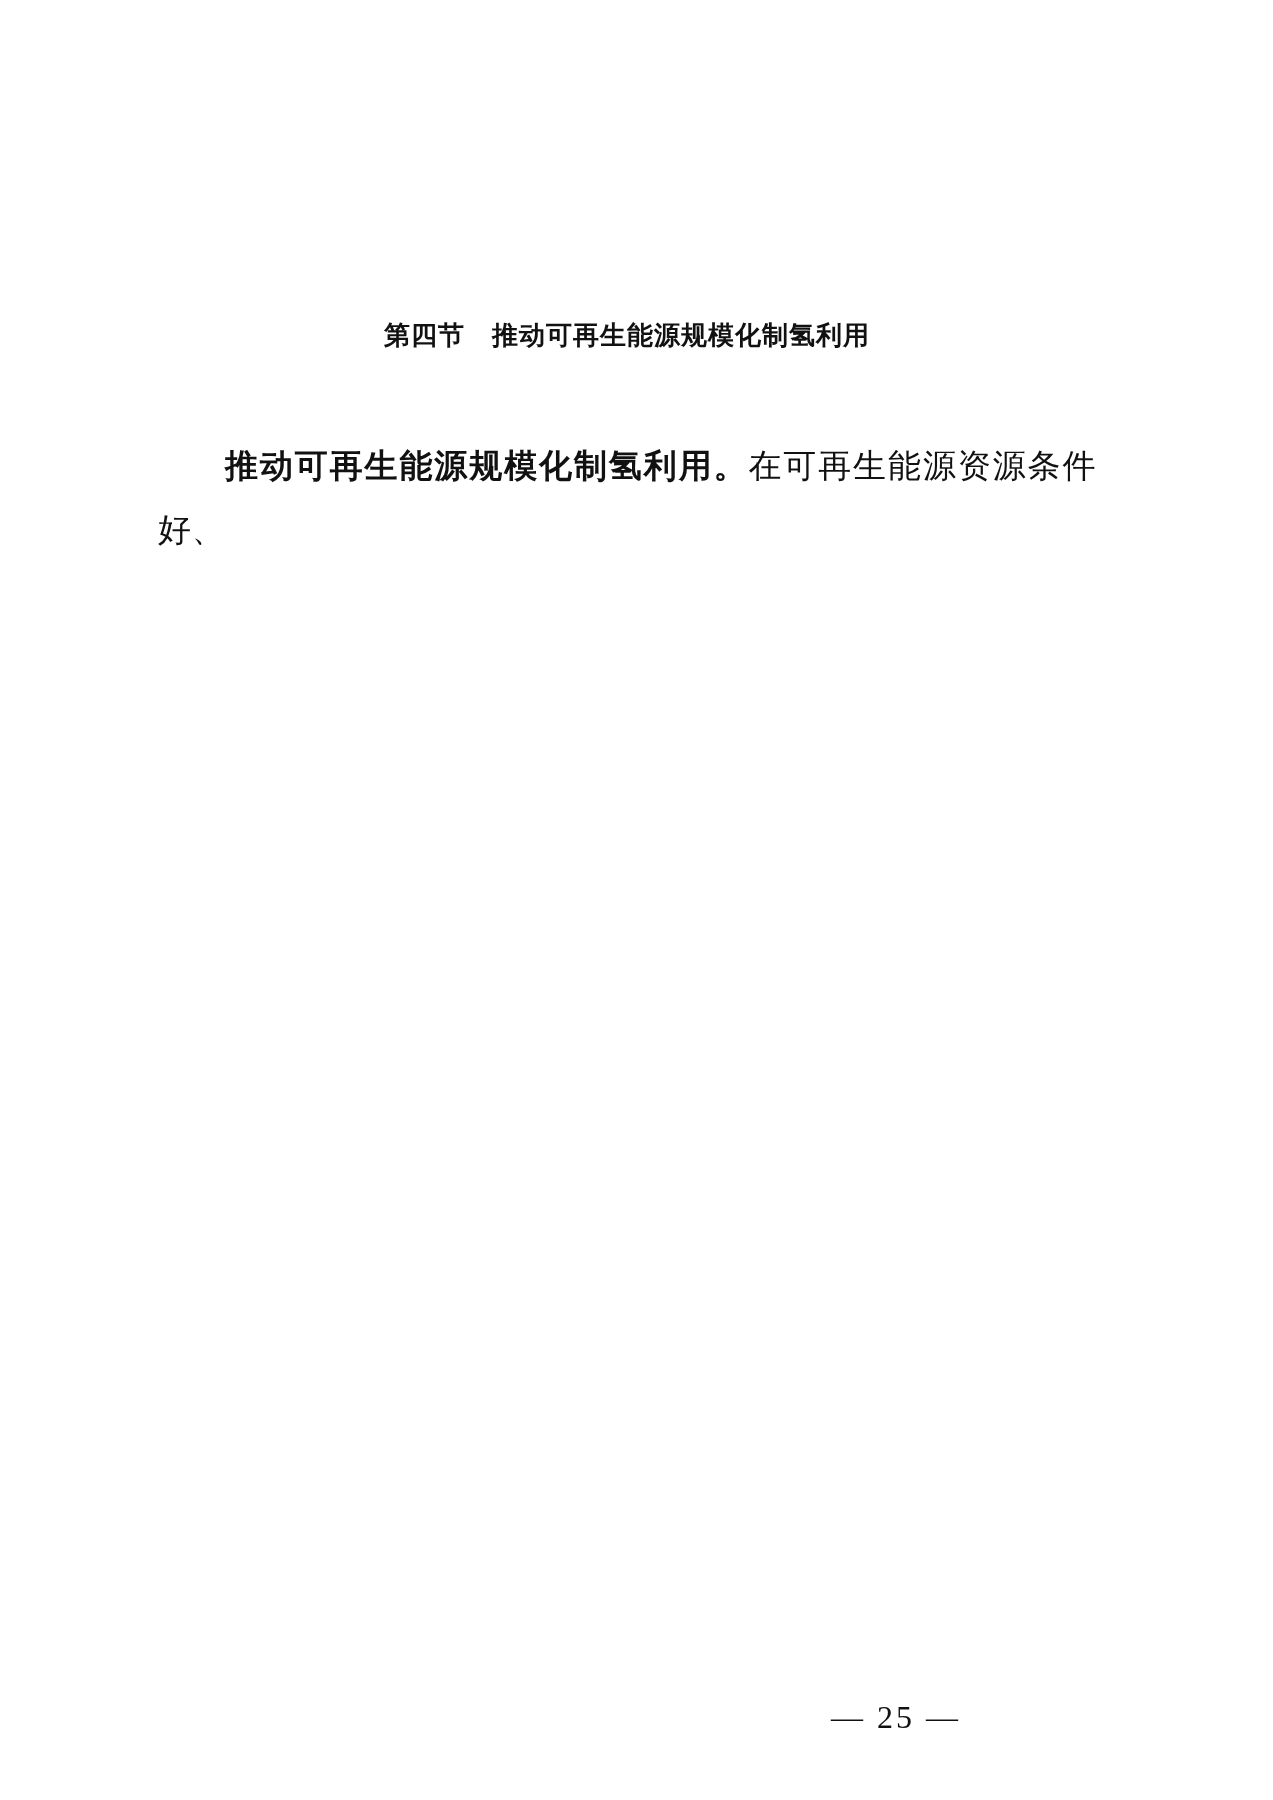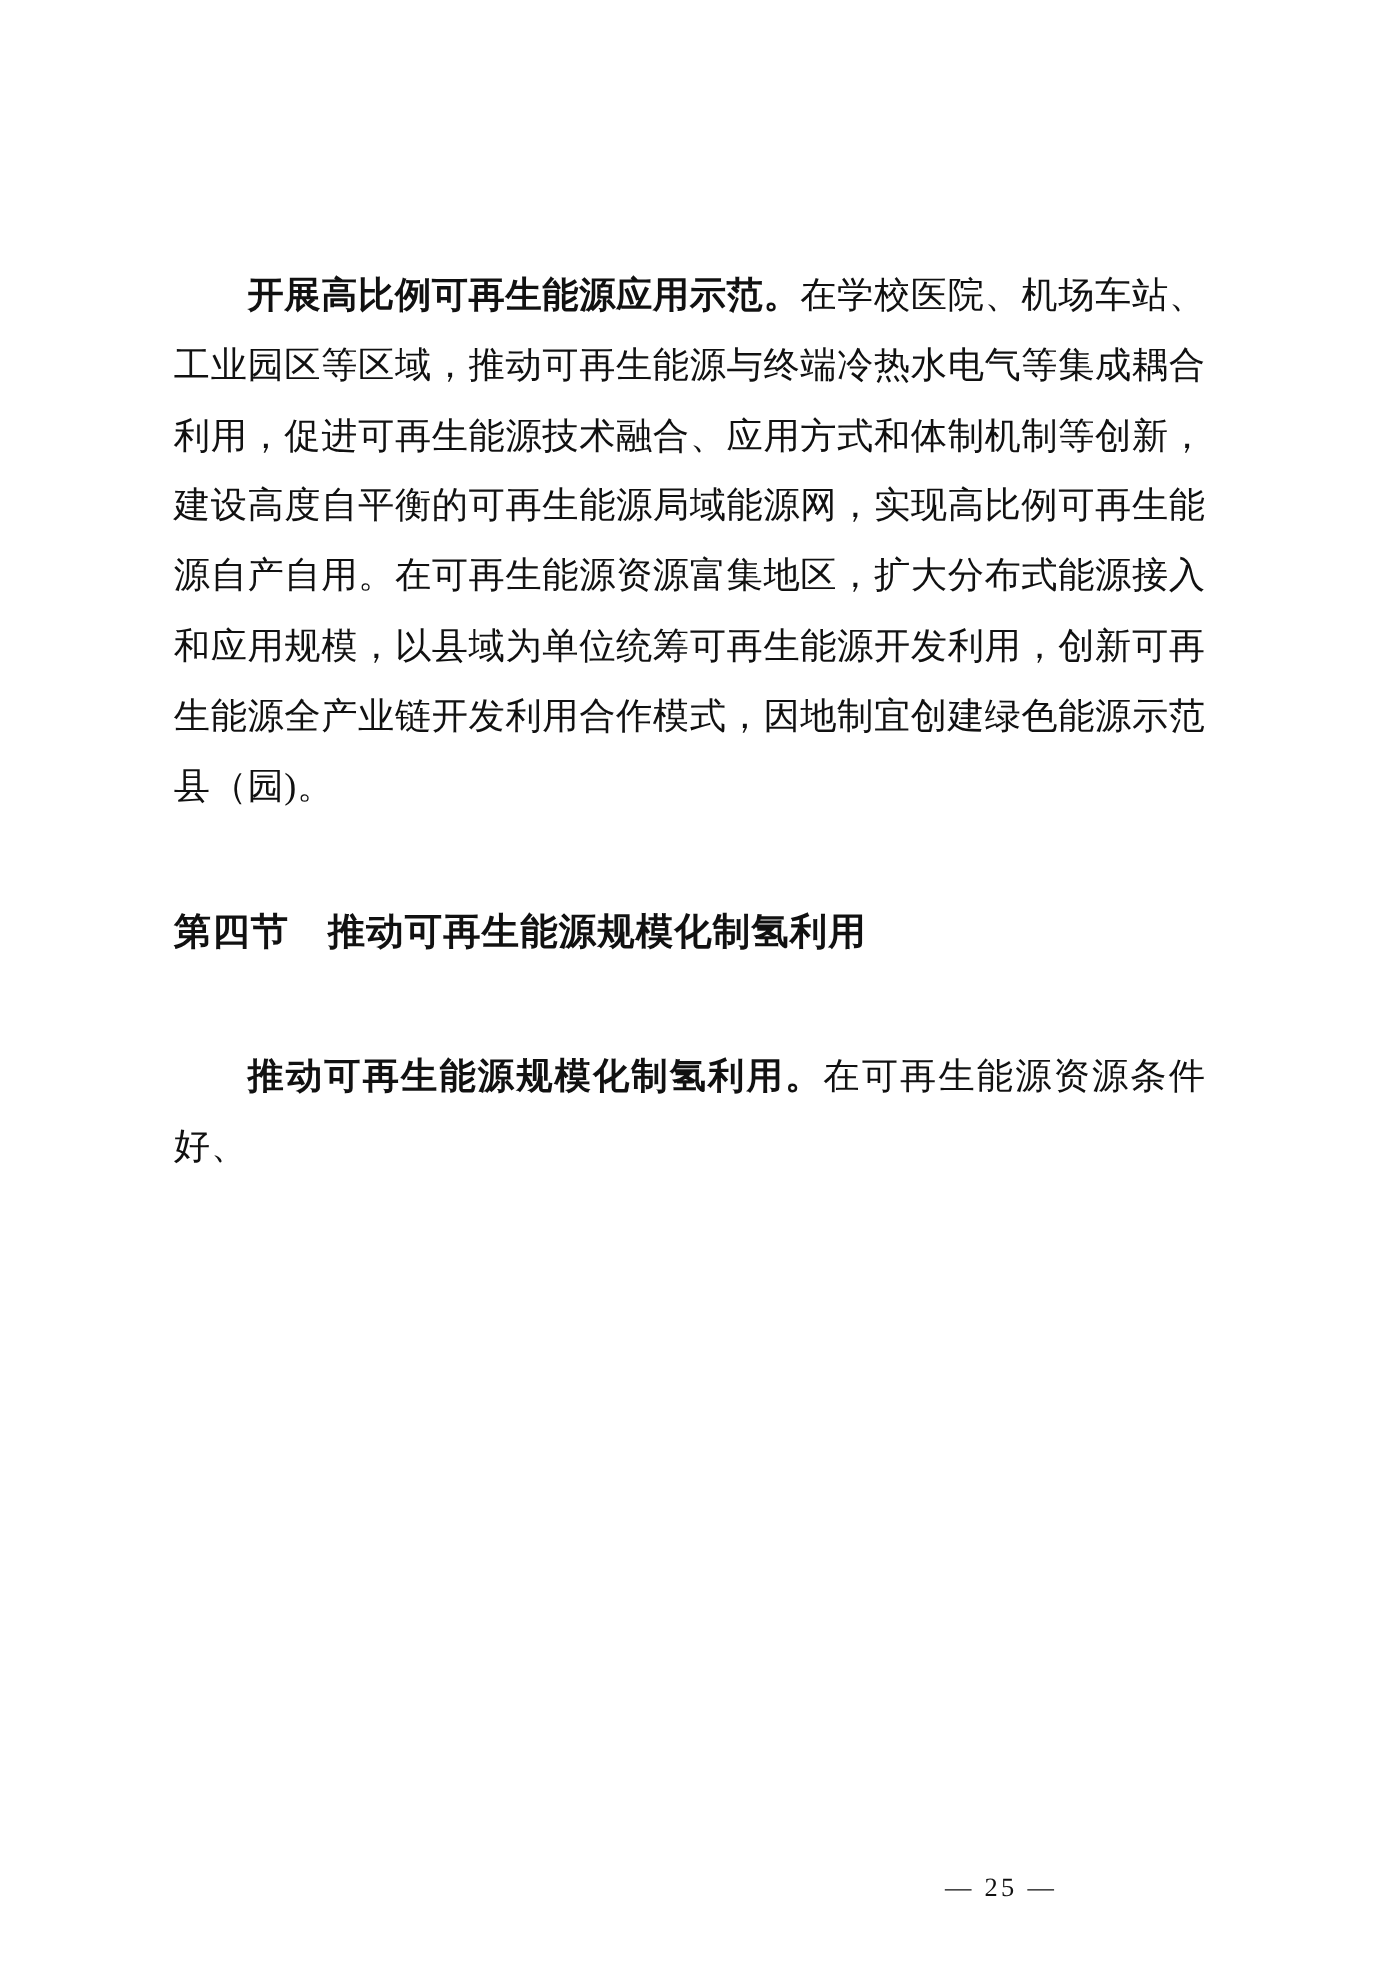--- a/index.html
+++ b/index.html
@@ -27,46 +27,45 @@
     text-align: justify;
     text-justify: inter-ideograph;
   }
   .para { margin: 0; }
   .para.indent { text-indent: 67px; }
   .lead {
     font-weight: 700;
     font-family: "Liberation Sans", "DejaVu Sans", sans-serif;
   }
   .heading {
-    font-size: 34px;
+    font-size: 26px;
     line-height: 64px;
     font-weight: 700;
     letter-spacing: 1px;
-    text-align: left;
+    text-align: center;
     margin: 68px 0 66px 0;
   }
   .page-number {
     position: absolute;
     top: 1700px;
     right: 312px;
-    font-size: 24px;
+    font-size: 32px;
     line-height: 34px;
     letter-spacing: 3px;
     color: #111111;
   }
 </style>
 </head>
 <body>
 
 <div class="page">
   <main class="content">
 
 
 
-    <p class="para indent"><span class="lead">开展高比例可再生能源应用示范。</span><span class="txt">在学校医院、机场车站、工业园区等区域，推动可再生能源与终端冷热水电气等集成耦合利用，促进可再生能源技术融合、应用方式和体制机制等创新，建设高度自平衡的可再生能源局域能源网，实现高比例可再生能源自产自用。在可再生能源资源富集地区，扩大分布式能源接入和应用规模，以县域为单位统筹可再生能源开发利用，创新可再生能源全产业链开发利用合作模式，因地制宜创建绿色能源示范县（园)。</span></p>
 
     <h2 class="heading">第四节　推动可再生能源规模化制氢利用</h2>
 
     <p class="para indent"><span class="lead">推动可再生能源规模化制氢利用。</span><span class="txt">在可再生能源资源条件好、</span></p>
 
   </main>
 
   <footer class="page-number">— 25 —</footer>
 </div>
 

